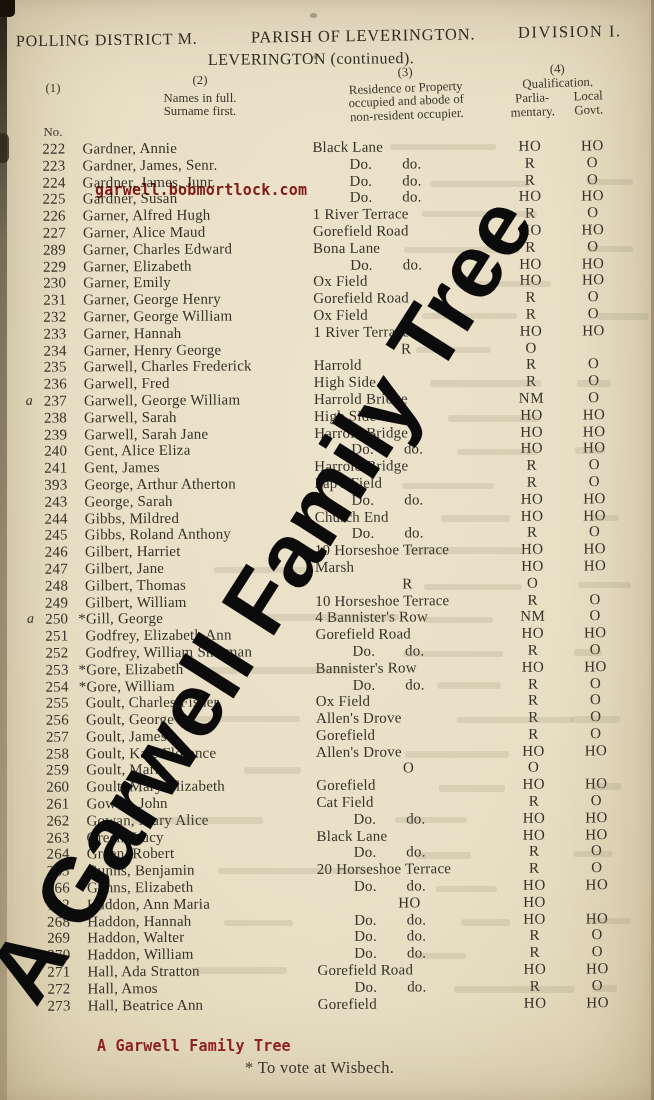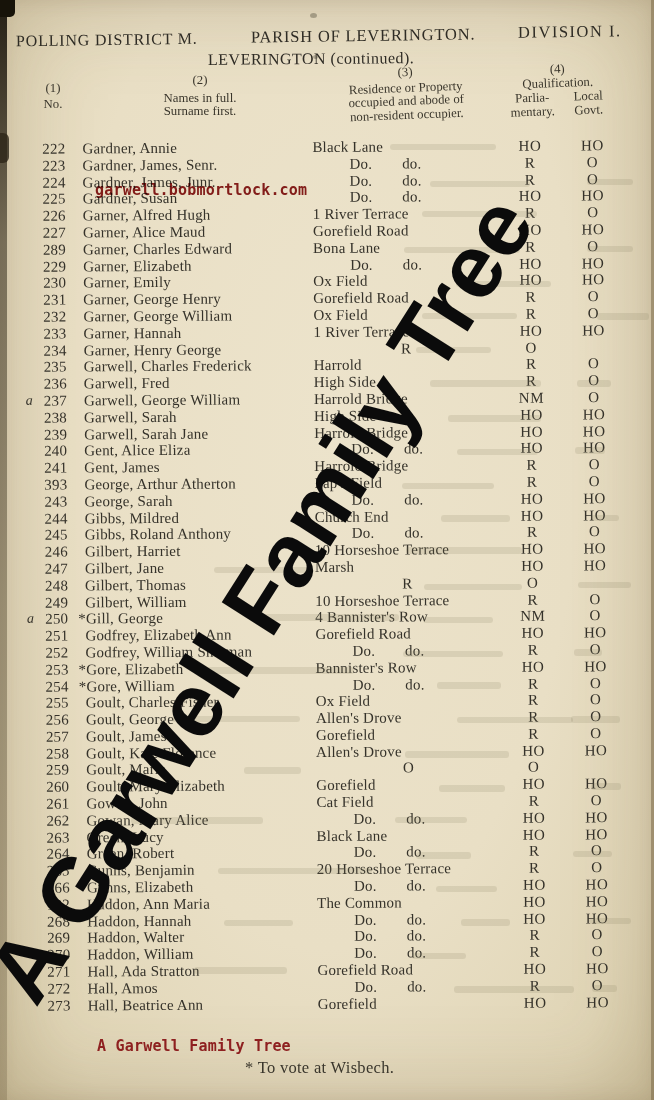--- a/index.html
+++ b/index.html
@@ -18,21 +18,21 @@
   .speck{position:absolute;background:rgba(95,88,70,.45);border-radius:50%;}
   
   .t{position:absolute;white-space:nowrap;color:#2f2c25;}
   .polling{left:16px;top:31px;font-size:16px;letter-spacing:.8px;transform:rotate(-.8deg);}
   .parish{left:251px;top:26px;font-size:16.5px;letter-spacing:.8px;transform:rotate(-.8deg);}
   .division{left:518px;top:22px;font-size:16.5px;letter-spacing:1.5px;transform:rotate(-.8deg);}
   .subtitle{left:208px;top:50px;font-size:16px;letter-spacing:.5px;transform:rotate(-.5deg);}
   
   .colhead{position:absolute;text-align:center;font-size:12.8px;line-height:13.5px;color:#3a362c;}
   .c1{left:30px;top:82px;width:46px;}
-  .c1 .lbl{margin-top:2px;}
+  .c1 .lbl{margin-top:30px;}
   .c2{left:125px;top:74px;width:150px;}
   .c2 .num{margin-bottom:4px;}
   .c3{left:328px;top:66px;width:156px;transform:rotate(-2.2deg);}
   .c3 .num{margin-bottom:2px;}
   .c4{left:502px;top:63px;width:112px;transform:rotate(-2deg);}
   .c4sub{display:flex;margin-top:1px;}
   .c4sub .sub{width:60px;text-align:center;}
   .c4sub .sub+.sub{width:52px;}
   
   .rows{position:absolute;left:0;top:139px;width:640px;transform:rotate(-.35deg);}
@@ -465,21 +465,20 @@
         <span class="no">266</span>
         <span class="name">Gunns, Elizabeth</span>
         <span class="res ditto">Do. do.</span>
         <span class="q">HO</span>
         <span class="q">HO</span>
       </div>
       <div class="row">
         <span class="prefix"></span>
         <span class="no">122</span>
         <span class="name">Haddon, Ann Maria</span>
-        <span class="res">The Common</span>
         <span class="q">HO</span>
         <span class="q">HO</span>
       </div>
       <div class="row">
         <span class="prefix"></span>
         <span class="no">268</span>
         <span class="name">Haddon, Hannah</span>
         <span class="res ditto">Do. do.</span>
         <span class="q">HO</span>
         <span class="q">HO</span>

